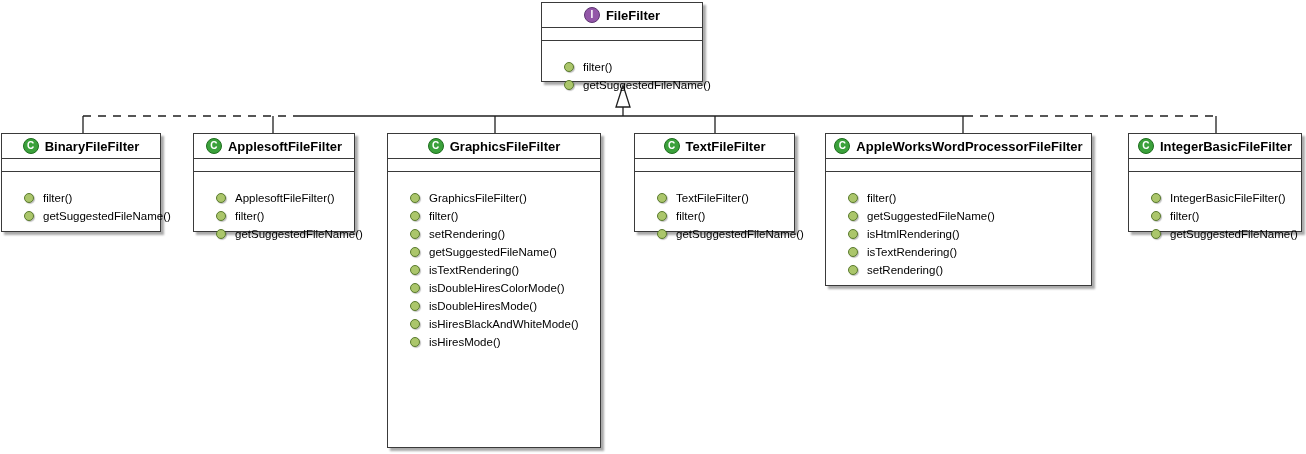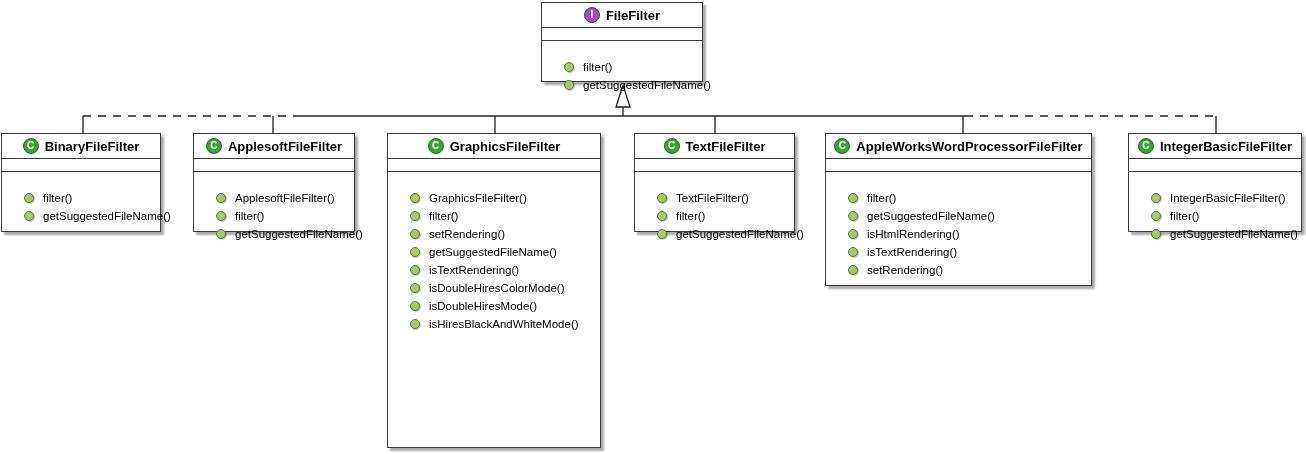--- a/index.html
+++ b/index.html
@@ -164,20 +164,24 @@
       <span>isDoubleHiresColorMode()</span>
     </li>
       <li class="method-row">
       <span class="dot"></span>
       <span>isDoubleHiresMode()</span>
     </li>
       <li class="method-row">
       <span class="dot"></span>
       <span>isHiresBlackAndWhiteMode()</span>
     </li>
+      <li class="method-row">
+      <span class="dot"></span>
+      <span>isHiresMode()</span>
+    </li>
     </ul>
 </div>
 
 <div class="uml-box" style="left:634px;top:133px;width:161px;height:99px;">
   <div class="uml-title">
     <span class="badge cls">C</span>
     <span>TextFileFilter</span>
   </div>
   <div class="uml-fields"></div>
   <ul class="uml-methods">

